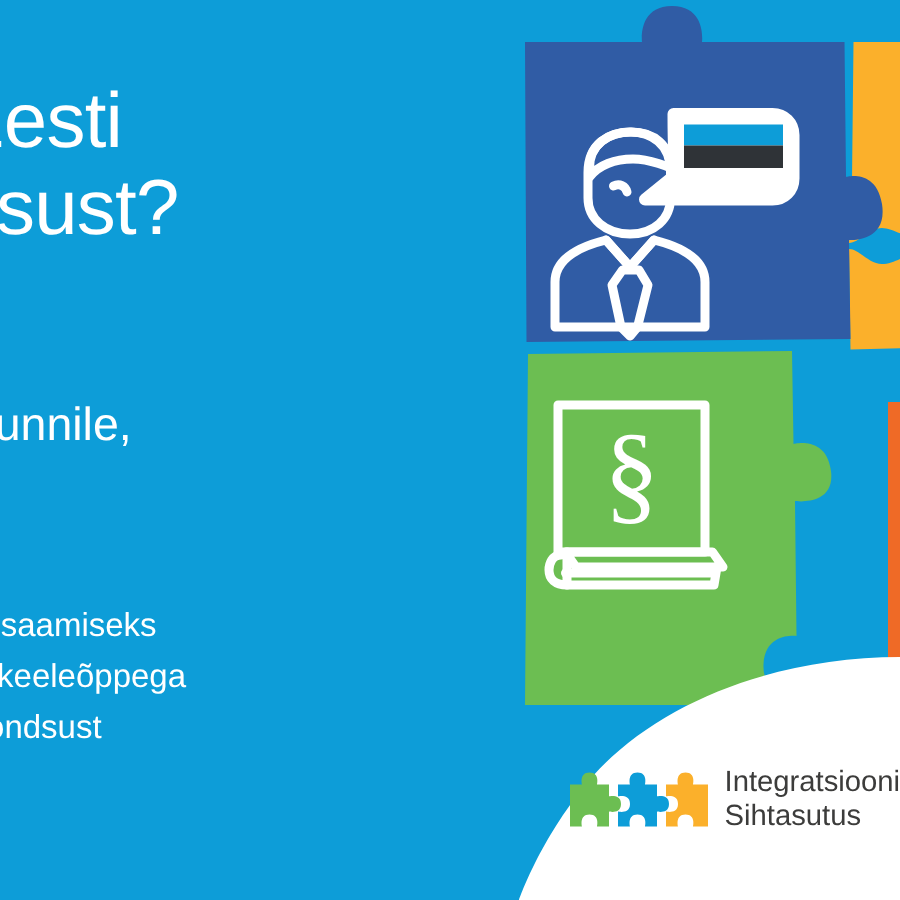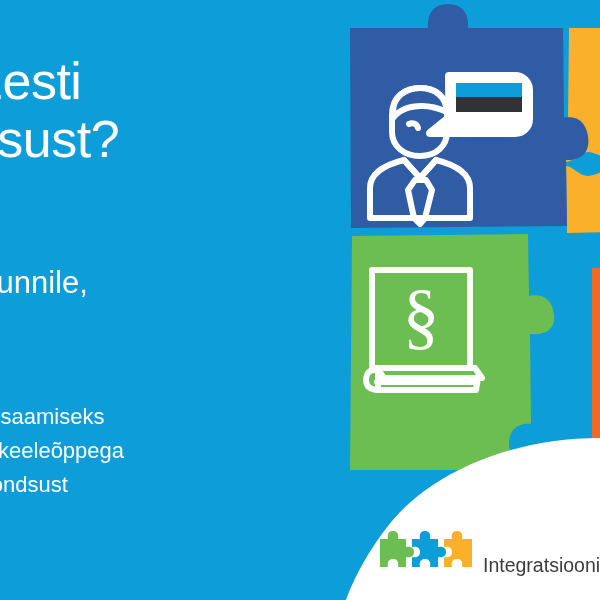--- a/index.html
+++ b/index.html
@@ -102,25 +102,25 @@
     top: 0;
     width: 600px;
     height: 600px;
     pointer-events: none;
   }
 
   
   .logo {
     position: absolute;
     left: 378px;
-    top: 519px;
+    top: 504px;
     width: 212px;
     height: 58px;
     display: flex;
-    align-items: flex-end;
+    align-items: center;
     gap: 9px;
   }
   .logo-mark { width: 96px; height: 56px; flex: none; }
   .logo-text {
     color: #3c3c3b;
     font-size: 19.5px;
     line-height: 1.16;
     font-weight: 400;
     white-space: nowrap;
   }
@@ -276,16 +276,17 @@
                L60,26 C60,26 68,24 68,31 C68,38 60,36 60,36 L60,46
                L52,46 C52,46 54,38 47,38 C40,38 42,46 42,46 L34,46
                L34,36 C34,36 42,38 42,31 C42,24 34,26 34,26 Z" fill="#0d9dd8"></path>
 
       <path d="M66,18 L74,18 C74,18 72,10 79,10 C86,10 84,18 84,18 L94,18
                L94,46 L84,46 C84,46 86,38 79,38 C72,38 74,46 74,46 L66,46
                L66,36 C66,36 74,38 74,31 C74,24 66,26 66,26 Z" fill="#fbb02b"></path>
     </svg>
     <div class="logo-text">
       <span>Integratsiooni</span>
+      <span>Sihtasutus</span>
     </div>
   </div>
 
 </div>
 
 </body></html>

